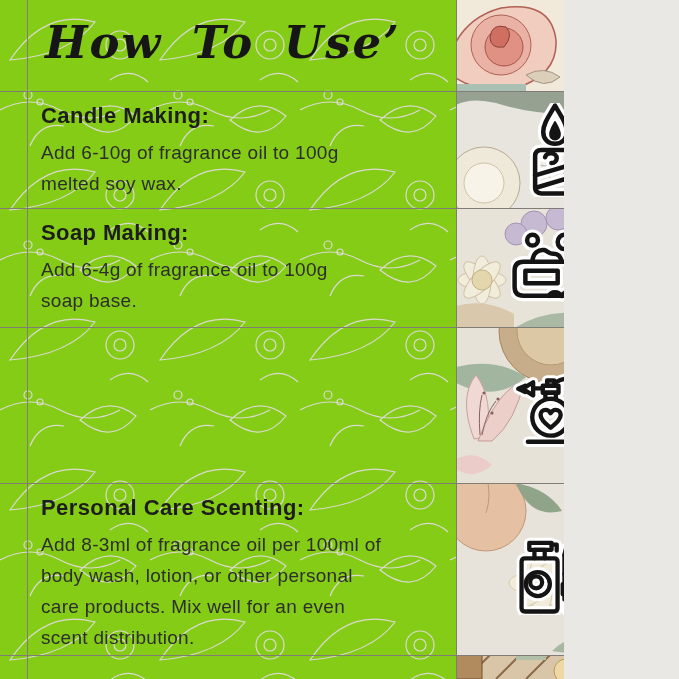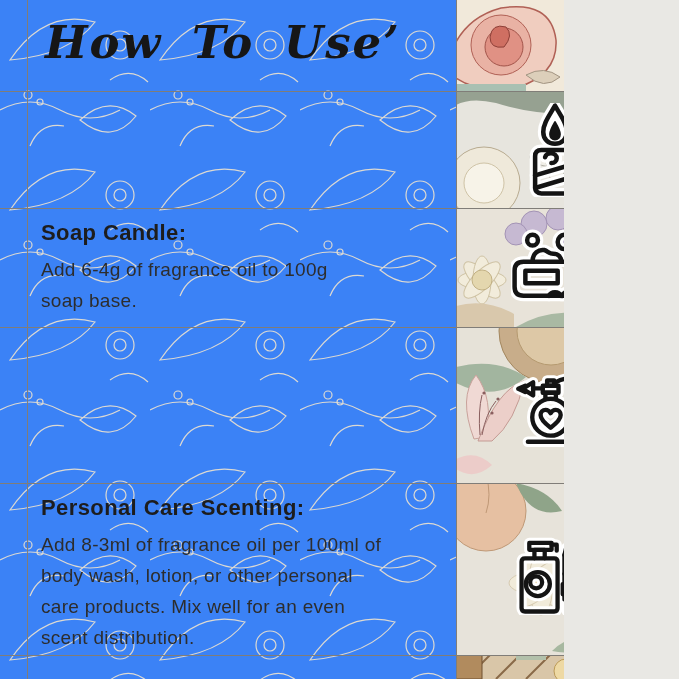--- a/index.html
+++ b/index.html
@@ -1,18 +1,18 @@
 <!DOCTYPE html>
 <html><head>
 <meta charset="utf-8">
 <style>
   html,body{margin:0;padding:0;background:#e9e8e4;}
   .canvas{
     position:relative;width:564px;height:679px;overflow:hidden;
-    background:#3b82f6;color:#232323;
+    background:#84cc16;color:#232323;
     font-family:"Liberation Sans",sans-serif;
   }
   .bg-sketch{position:absolute;left:0;top:0;}
   .vline{position:absolute;top:0;bottom:0;width:1px;background:#807d78;}
   .hline{position:absolute;left:0;right:0;height:1px;background:#807d78;}
   .v-left{left:27px;} .v-mid{left:456px;} .v-right{left:654px;}
   .h-1{top:91px;} .h-2{top:208px;} .h-3{top:327px;} .h-4{top:483px;} .h-5{top:655px;}
 
   .page-title{
     position:absolute;left:45px;top:16px;margin:0;
@@ -98,20 +98,25 @@
         <path d="M140 52 q8 -8 16 0 q-8 10 -16 0 z"></path>
       </g>
       <circle cx="148" cy="52" r="5" fill="#38302c"></circle>
       <rect x="0" y="84" width="70" height="7" fill="#a9c0b2"></rect>
     </svg>
   </div>
 
   <h1 class="page-title">How To Use’</h1>
 
   <section class="row row-1">
+    <div class="text">
+      <h2>Candle Making:</h2>
+      <p>Add 6-10g of fragrance oil to 100g
+melted soy wax.</p>
+    </div>
     <div class="art-cell">
       <svg class="art-bg" width="198" height="117" viewBox="0 0 198 117">
         <rect width="198" height="117" fill="#e7e5de"></rect>
         <path d="M0 0 H198 V12 Q110 34 40 12 Q15 6 0 14 Z" fill="#96a191"></path>
         <path d="M120 4 Q170 8 198 32 L198 60 Q150 52 122 28 Z" fill="#b3c2af" stroke="#93a48e"></path>
         <path d="M150 54 q30 -6 48 12 q-20 16 -48 -2 z" fill="#e2bfa2" stroke="#c49a76"></path>
         <circle cx="28" cy="92" r="36" fill="#efe9da" stroke="#b8ab90"></circle>
         <circle cx="28" cy="92" r="20" fill="#f7f3e8" stroke="#cfc3a6"></circle>
         <g fill="#f0eee7" stroke="#b5b2a9">
           <ellipse cx="100" cy="66" rx="26" ry="10"></ellipse>
@@ -135,21 +140,21 @@
           <path d="M21 60 a6.5 5.5 0 1 1 7 6.5"></path>
           <path d="M10 80 L54 67"></path>
             <path d="M10 94 L54 81"></path>
         </g>
       </svg>
     </div>
   </section>
 
   <section class="row row-2">
     <div class="text">
-      <h2>Soap Candle:</h2>
+      <h2>Soap Making:</h2>
       <p>Add 6-4g of fragrance oil to 100g
 soap base.</p>
     </div>
     <div class="art-cell">
       <svg class="art-bg" width="198" height="119" viewBox="0 0 198 119">
         <rect width="198" height="119" fill="#e8e3d9"></rect>
         <g fill="#c6b9d2" stroke="#a393b5">
           <circle cx="78" cy="16" r="13"></circle>
             <circle cx="102" cy="10" r="12"></circle>
           <circle cx="126" cy="16" r="13"></circle>

